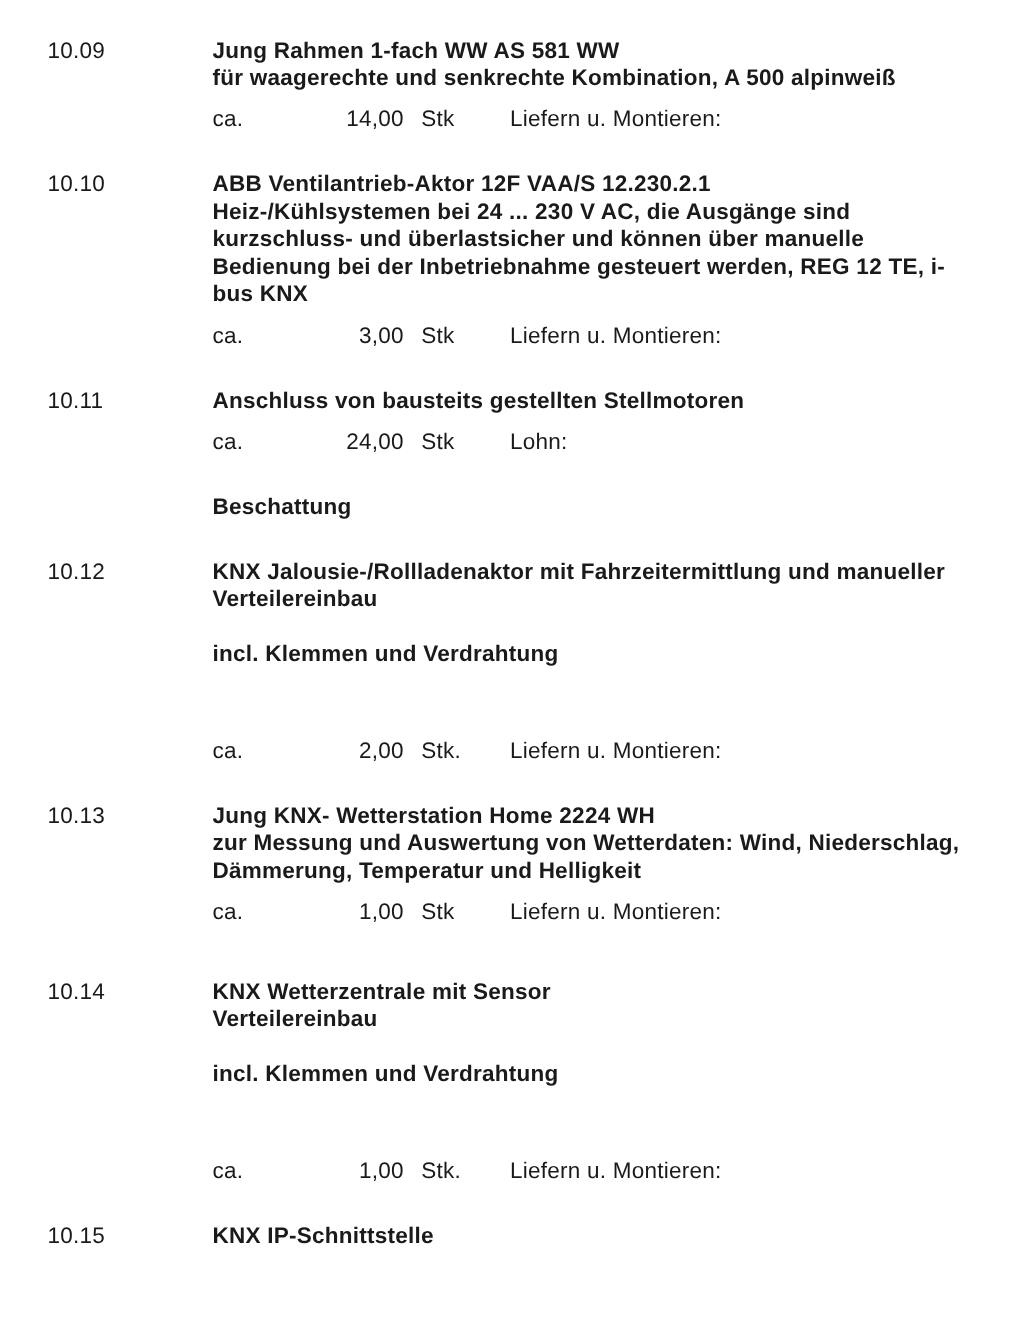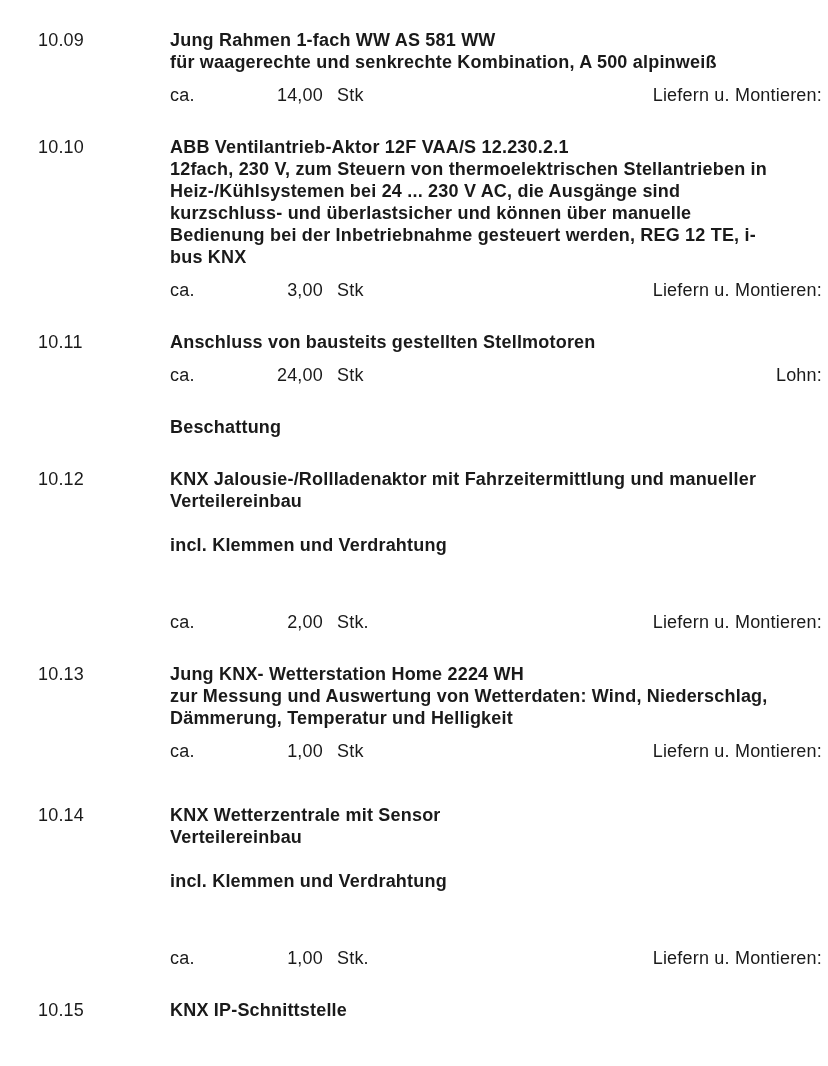--- a/index.html
+++ b/index.html
@@ -14,21 +14,21 @@
     font-family: "Liberation Sans", sans-serif;
     font-size: 18px;
     line-height: 22px;
     letter-spacing: 0.2px;
     color: #1a1a1a;
   }
   #page {
     box-sizing: border-box;
     width: 828px;
     height: 1066px;
-    padding: 29px 6px 0 38px;
+    padding: 29px 18px 0 38px;
   }
   .item {
     display: grid;
     grid-template-columns: 132px 1fr;
     margin-bottom: 30px;
   }
   .item.tight {
     margin-bottom: 12px;
   }
   .num {
@@ -50,21 +50,20 @@
   .qty .c1 {
     display: flex;
     justify-content: space-between;
   }
   .qty .unit {
     padding-left: 14px;
     white-space: nowrap;
   }
   .qty .action {
     white-space: nowrap;
-    text-align: right;
   }
 </style>
 </head>
 <body>
 
 <div id="page">
     <div class="item">
     <div class="num">10.09</div>
     <div class="content">
       <div class="lines">
@@ -79,21 +78,20 @@
         <div class="unit">Stk</div>
         <div class="action">Liefern u. Montieren:</div>
       </div>
     </div>
   </div>
     <div class="item">
     <div class="num">10.10</div>
     <div class="content">
       <div class="lines">
           <div class="line">ABB Ventilantrieb-Aktor 12F VAA/S 12.230.2.1</div>
-          <div class="line">12fach, 230 V, zum Steuern von thermoelektrischen Stellantrieben in</div>
           <div class="line">Heiz-/Kühlsystemen bei 24 ... 230 V AC, die Ausgänge sind</div>
           <div class="line">kurzschluss- und überlastsicher und können über manuelle</div>
           <div class="line">Bedienung bei der Inbetriebnahme gesteuert werden, REG 12 TE, i-</div>
           <div class="line">bus KNX</div>
         </div>
       <div class="qty">
         <div class="c1">
           <span>ca.</span>
           <span>3,00</span>
         </div>

